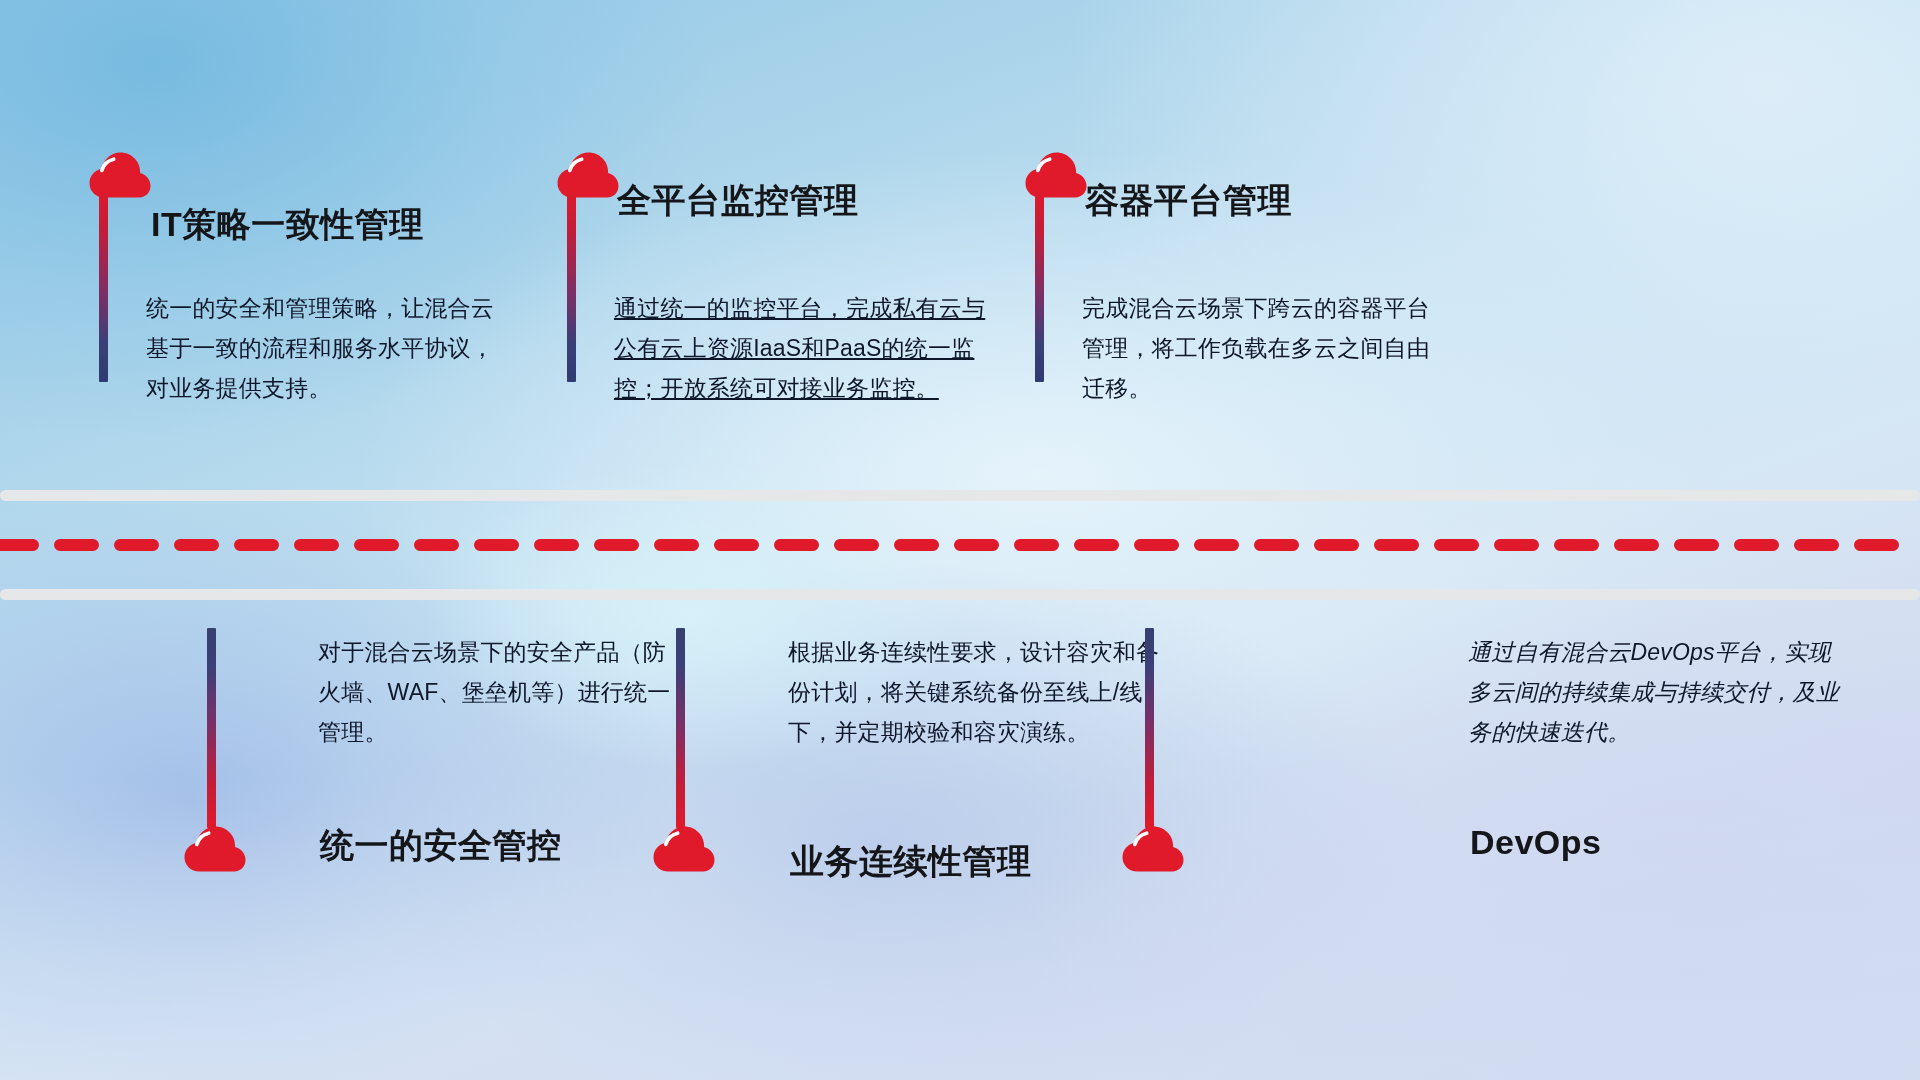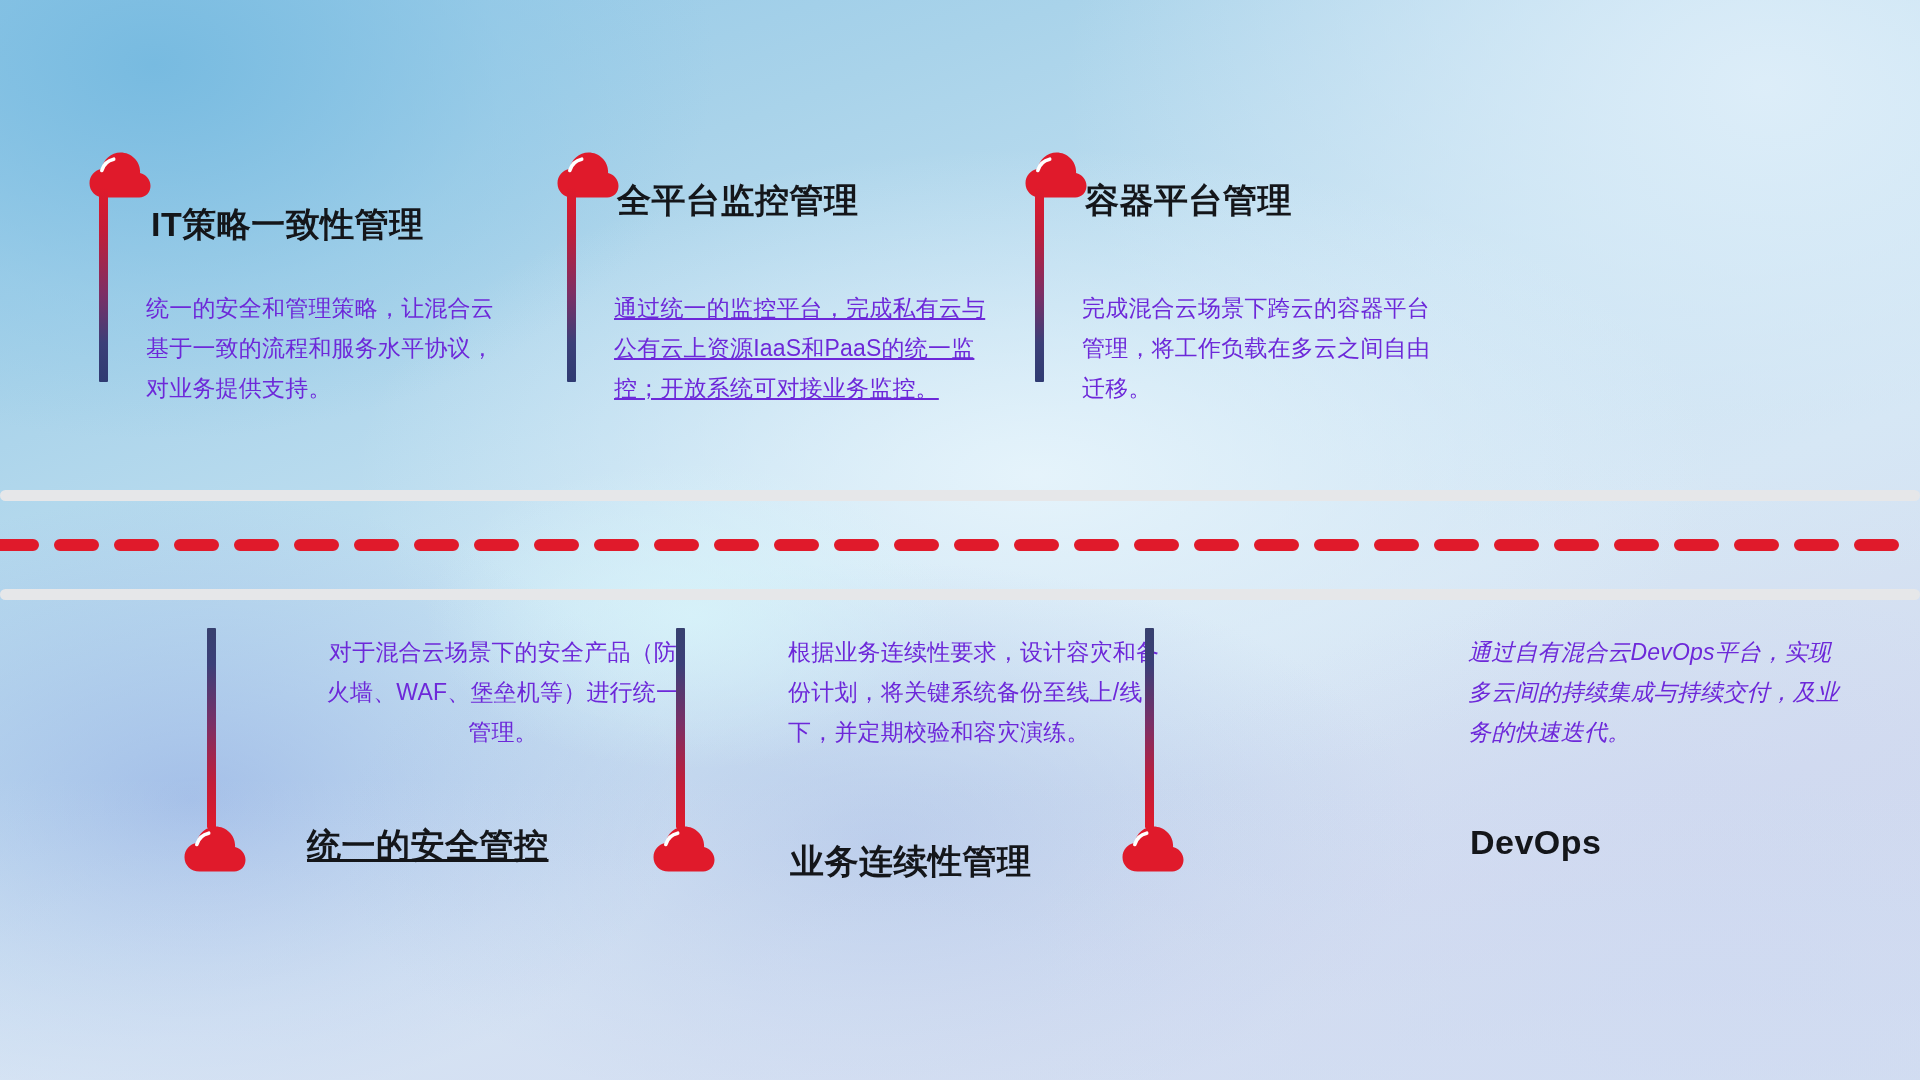--- a/index.html
+++ b/index.html
@@ -67,21 +67,21 @@
   .stem.up   { background:linear-gradient(to bottom,#37406f 0%, #3b3f78 18%, #7b2f66 48%, #c31d38 78%, #e01a2b 100%); }
 
   .title {
     position:absolute;
     font-size:34px; font-weight:700; color:#14161a;
     white-space:nowrap; letter-spacing:0.5px;
   }
   .body {
     position:absolute;
     font-size:23px; line-height:40px;
-    color:#6d28d9; font-weight:400;
+    color:#0f172a; font-weight:400;
     letter-spacing:0.2px;
   }
 </style>
 </head>
 <body>
 
 <div class="bg bg-base"></div>
 <div class="bg bg-glow-tl"></div>
 <div class="bg bg-glow-tr"></div>
 <div class="bg bg-glow-mid"></div>
@@ -138,22 +138,22 @@
 </div>
 
 <div class="col">
   <div class="stem up" style="left:207px; top:628px; height:200px;"></div>
   <div class="cloud" style="left:184px; top:826px;">
     <svg viewBox="0 0 62 46" xmlns="http://www.w3.org/2000/svg">
       <path d="M15.5 45.5C6.9 45.5 0.5 39.3 0.5 31.2c0-7.3 5.2-13.2 12.3-14.2C14.3 7.6 22.1 0.6 31.5 0.6c10.8 0 19.6 8.6 19.6 19.2 0 0.4 0 0.9-0.1 1.3 6.1 1.4 10.5 6.7 10.5 12.9 0 6.4-4.9 11.5-11.2 11.5z" fill="#e01a2b"></path>
       <path d="M12.8 18.4c1.6-5.6 6.2-9.9 11.9-11.2" fill="none" stroke="#ffffff" stroke-width="3.6" stroke-linecap="round"></path>
     </svg>
   </div>
-  <div class="body" style="left:318px; top:632px; width:370px;text-align:center;">对于混合云场景下的安全产品（防火墙、WAF、堡垒机等）进行统一管理。</div>
-  <div class="title" style="left:307px; top:823px;text-decoration:underline;">统一的安全管控</div>
+  <div class="body" style="left:318px; top:632px; width:370px;">对于混合云场景下的安全产品（防火墙、WAF、堡垒机等）进行统一管理。</div>
+  <div class="title" style="left:320px; top:823px;">统一的安全管控</div>
 </div>
 
 <div class="col">
   <div class="stem up" style="left:676px; top:628px; height:200px;"></div>
   <div class="cloud" style="left:653px; top:826px;">
     <svg viewBox="0 0 62 46" xmlns="http://www.w3.org/2000/svg">
       <path d="M15.5 45.5C6.9 45.5 0.5 39.3 0.5 31.2c0-7.3 5.2-13.2 12.3-14.2C14.3 7.6 22.1 0.6 31.5 0.6c10.8 0 19.6 8.6 19.6 19.2 0 0.4 0 0.9-0.1 1.3 6.1 1.4 10.5 6.7 10.5 12.9 0 6.4-4.9 11.5-11.2 11.5z" fill="#e01a2b"></path>
       <path d="M12.8 18.4c1.6-5.6 6.2-9.9 11.9-11.2" fill="none" stroke="#ffffff" stroke-width="3.6" stroke-linecap="round"></path>
     </svg>
   </div>

